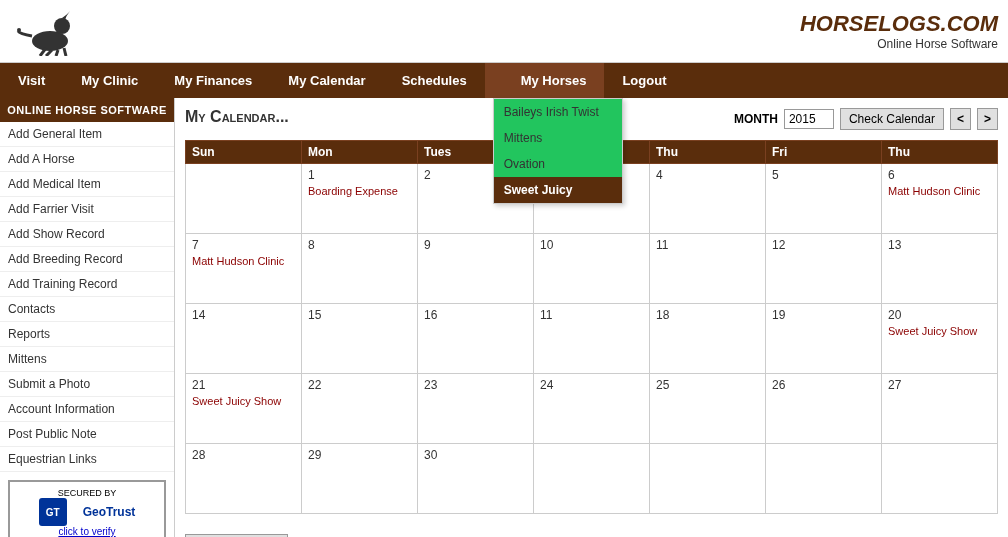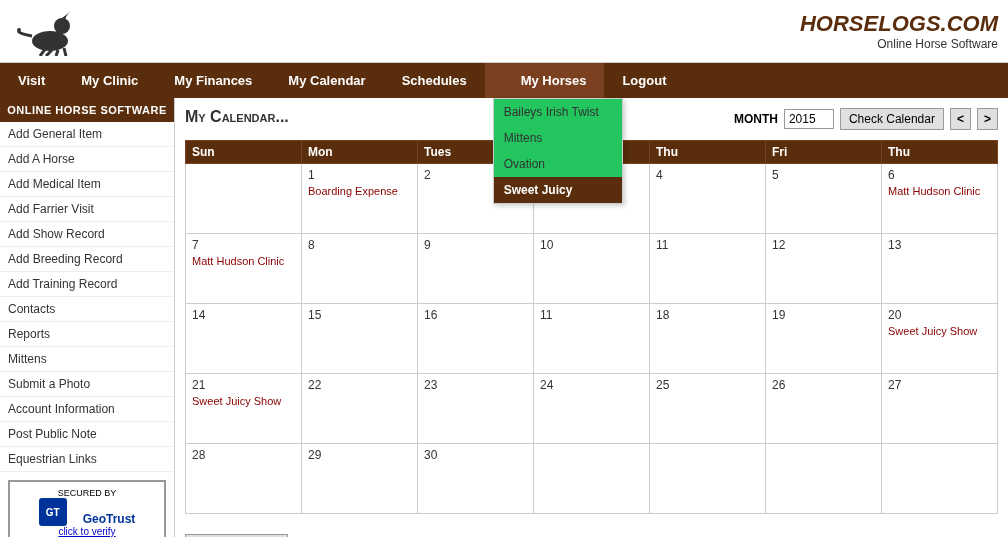--- a/index.html
+++ b/index.html
@@ -90,21 +90,21 @@
     }
     .sidebar-security {
       border: 2px solid #999;
       margin: 8px;
       padding: 6px;
       text-align: center;
       font-size: 10px;
     }
     .sidebar-security .geotrust-badge {
       display: flex;
-      align-items: flex-end;
+      align-items: center;
       gap: 16px;
       justify-content: center;
     }
 
     
     .calendar-area {
       flex: 1;
       padding: 10px;
     }
 

